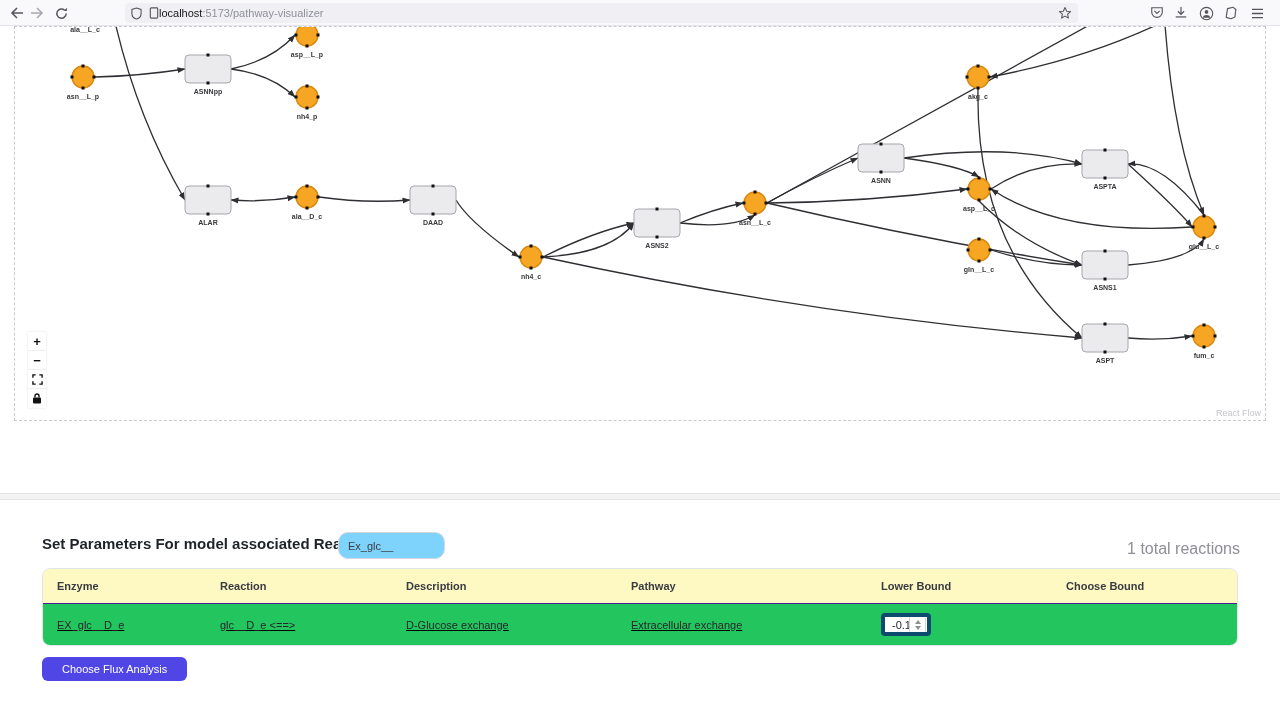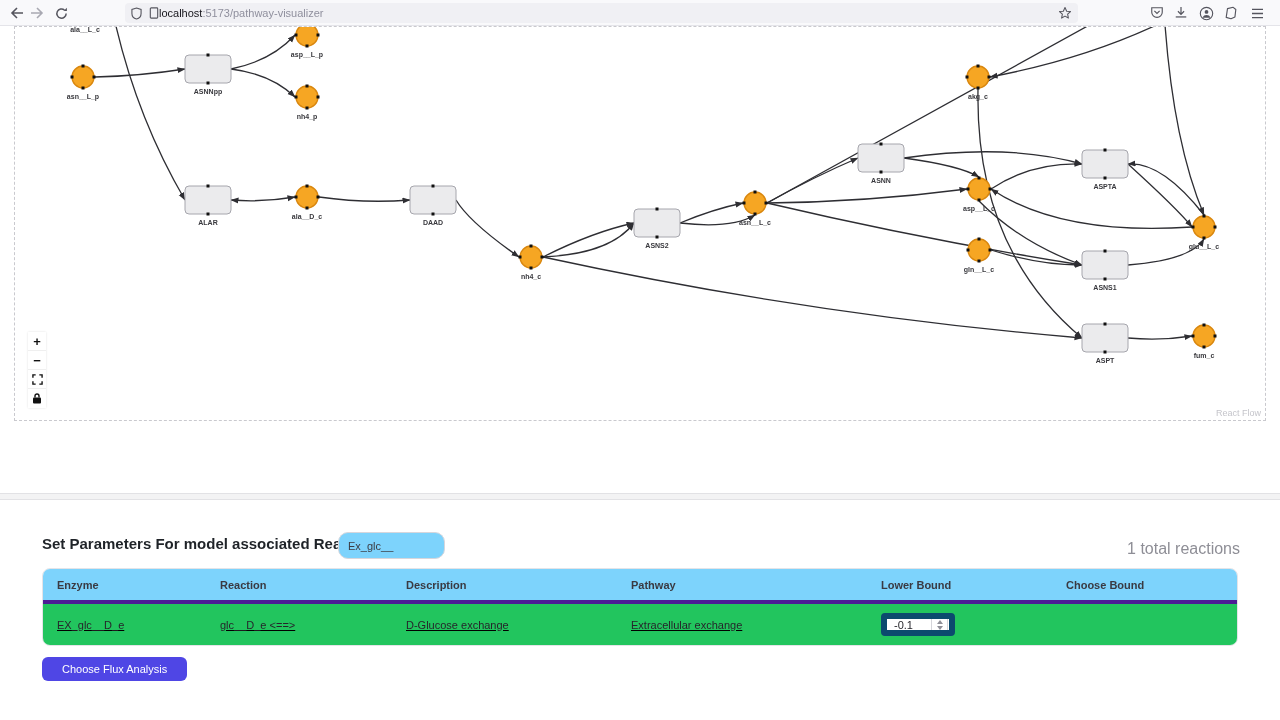--- a/index.html
+++ b/index.html
@@ -27,27 +27,27 @@
 
   
   .panel { position:absolute; left:0; top:500px; width:1280px; }
   .panel-head { position:relative; height:56px; }
   .panel-title { position:absolute; left:42px; top:35px; font-size:15px; font-weight:700; color:#1f2328; }
   .search-input { position:absolute; left:338px; top:32px; width:107px; height:27px; border:1px solid #d6d6dc; border-radius:10px; padding:0 9px; font-size:11px; color:#3c3c43; background:#7dd3fc; font-family:"Liberation Sans", sans-serif; }
   .total-label { position:absolute; right:40px; top:40px; font-size:16px; color:#8e8e96; }
 
   .rx-table { position:absolute; left:42px; top:568px; width:1196px; border:1px solid #e4e4e8; border-radius:8px; overflow:hidden; background:#fafafb; }
   .t-row { display:grid; grid-template-columns:163px 186px 225px 250px 185px 1fr; align-items:center; }
-  .t-head { height:35px; background:#7dd3fc; border-bottom:4px solid #4c1d95; }
+  .t-head { height:35px; background:#fef9c3; border-bottom:1px solid #4c1d95; }
   .t-head .cell { font-size:11px; font-weight:700; color:#3a3a42; }
   .t-body { height:41px; background:#22c55e;text-decoration:underline; }
   .t-body .cell { font-size:11px; color:#26262b; }
   .cell { padding-left:14px; }
 
-  .numwrap { display:inline-flex; align-items:center; width:74px; height:23px; border:6px solid #0c4a6e; border-radius:4px; background:#fff; overflow:hidden; }
+  .numwrap { display:inline-flex; align-items:center; width:50px; height:23px; border:4px solid #0c4a6e; border-radius:4px; background:#fff; overflow:hidden; }
   .numwrap input { flex:1; min-width:0; border:none; outline:none; font-size:11px; color:#26262b; padding-left:7px; background:transparent; font-family:"Liberation Sans", sans-serif; }
   .spinner { width:17px; height:19px; margin-right:1px; border:1px solid #d5d5da; border-radius:3px; background:#fff; display:flex; flex-direction:column; align-items:center; justify-content:center; gap:2px; cursor:pointer; }
   .spin-up { width:0; height:0; border-left:3px solid transparent; border-right:3px solid transparent; border-bottom:4px solid #8f8f97; }
   .spin-down { width:0; height:0; border-left:3px solid transparent; border-right:3px solid transparent; border-top:4px solid #8f8f97; }
 
   .flux-btn { position:absolute; left:42px; top:657px; height:24px; padding:0 20px; background:#4f46e5; color:#fff; border:none; border-radius:6px; font-size:11px; font-family:"Liberation Sans", sans-serif; cursor:pointer; }
 </style>
 </head>
 <body>
 

